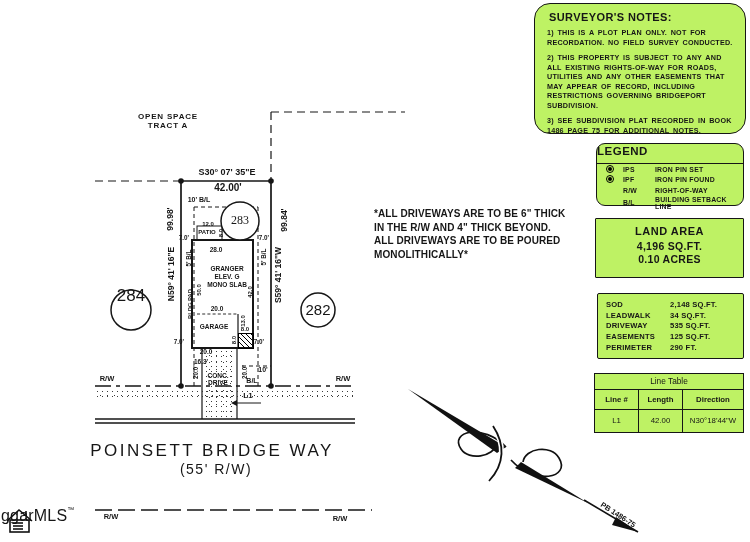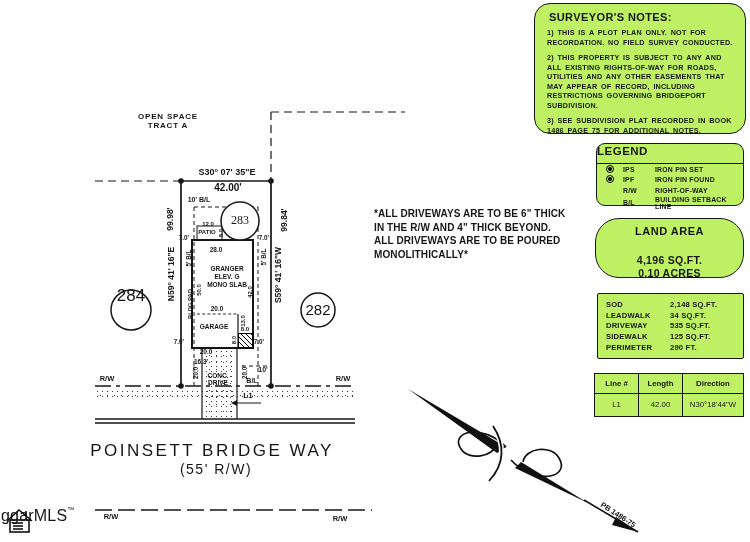--- a/index.html
+++ b/index.html
@@ -17,23 +17,23 @@
   #notes p{font-size:7.2px;font-weight:600;letter-spacing:.2px;word-spacing:1.5px;margin:0 0 6px 0;line-height:1.32;}
   
   #legend{left:596px;top:143px;width:148px;height:63px;border-radius:9px;padding:0;}
   #legend .title{font-size:11.5px;font-weight:bold;letter-spacing:.5px;
                  border-bottom:1.3px solid #161616;padding:1px 0 6px 0;}
   .leg-row{display:grid;grid-template-columns:17px 32px auto;align-items:center;
            padding:0 0 0 9px;height:10.6px;font-size:6.9px;font-weight:bold;letter-spacing:.2px;}
   .pin{width:6px;height:6px;border:1.2px solid #000;border-radius:50%;position:relative;display:inline-block;}
   .pin::after{content:'';position:absolute;inset:1px;border-radius:50%;background:#000;}
   
-  #land{left:595px;top:218px;width:149px;height:60px;border-radius:24px;text-align:center;}
+  #land{left:595px;top:218px;width:149px;height:60px;border-radius:1px;text-align:center;}
   #land .title{font-size:11px;font-weight:bold;letter-spacing:.5px;margin-top:6px;}
-  #land .vals{font-size:10.5px;font-weight:bold;line-height:1.25;margin-top:17px;letter-spacing:.3px;}
+  #land .vals{font-size:10.5px;font-weight:bold;line-height:1.25;margin-top:3px;letter-spacing:.3px;}
   
   #areas{left:597px;top:293px;width:147px;height:66px;border-radius:2px;border-width:1.3px;padding:6px 0 0 8px;}
   .area-row{display:grid;grid-template-columns:64px auto;font-size:7.6px;font-weight:bold;
             letter-spacing:.2px;line-height:10.7px;}
   
   #ltable{left:594px;top:373px;width:150px;border-width:1.4px;}
   #ltable .tt{font-size:8.3px;text-align:center;height:15px;line-height:15px;border-bottom:1.2px solid #161616;}
   .lt-grid{display:grid;grid-template-columns:44px 44px auto;}
   .lt-grid div{border-right:1.2px solid #161616;border-bottom:1.2px solid #161616;
                text-align:center;font-size:7.8px;height:19px;line-height:19px;}
@@ -224,30 +224,31 @@
     </div>
     <div class="area-row">
       <span>LEADWALK</span>
       <span>34 SQ.FT.</span>
     </div>
     <div class="area-row">
       <span>DRIVEWAY</span>
       <span>535 SQ.FT.</span>
     </div>
     <div class="area-row">
-      <span>SIDEWALK</span>
+      <span>EASEMENTS</span>
       <span>125 SQ.FT.</span>
     </div>
     <div class="area-row">
       <span>PERIMETER</span>
       <span>290 FT.</span>
     </div>
   </div>
 
   <div id="ltable" class="panel">
+    <div class="tt">Line Table</div>
     <div class="lt-grid">
       <div class="b">Line #</div>
       <div class="b">Length</div>
       <div class="b">Direction</div>
     </div>
     <div class="lt-grid last">
       <div>L1</div>
       <div>42.00</div>
       <div>N30°18'44"W</div>
     </div>

